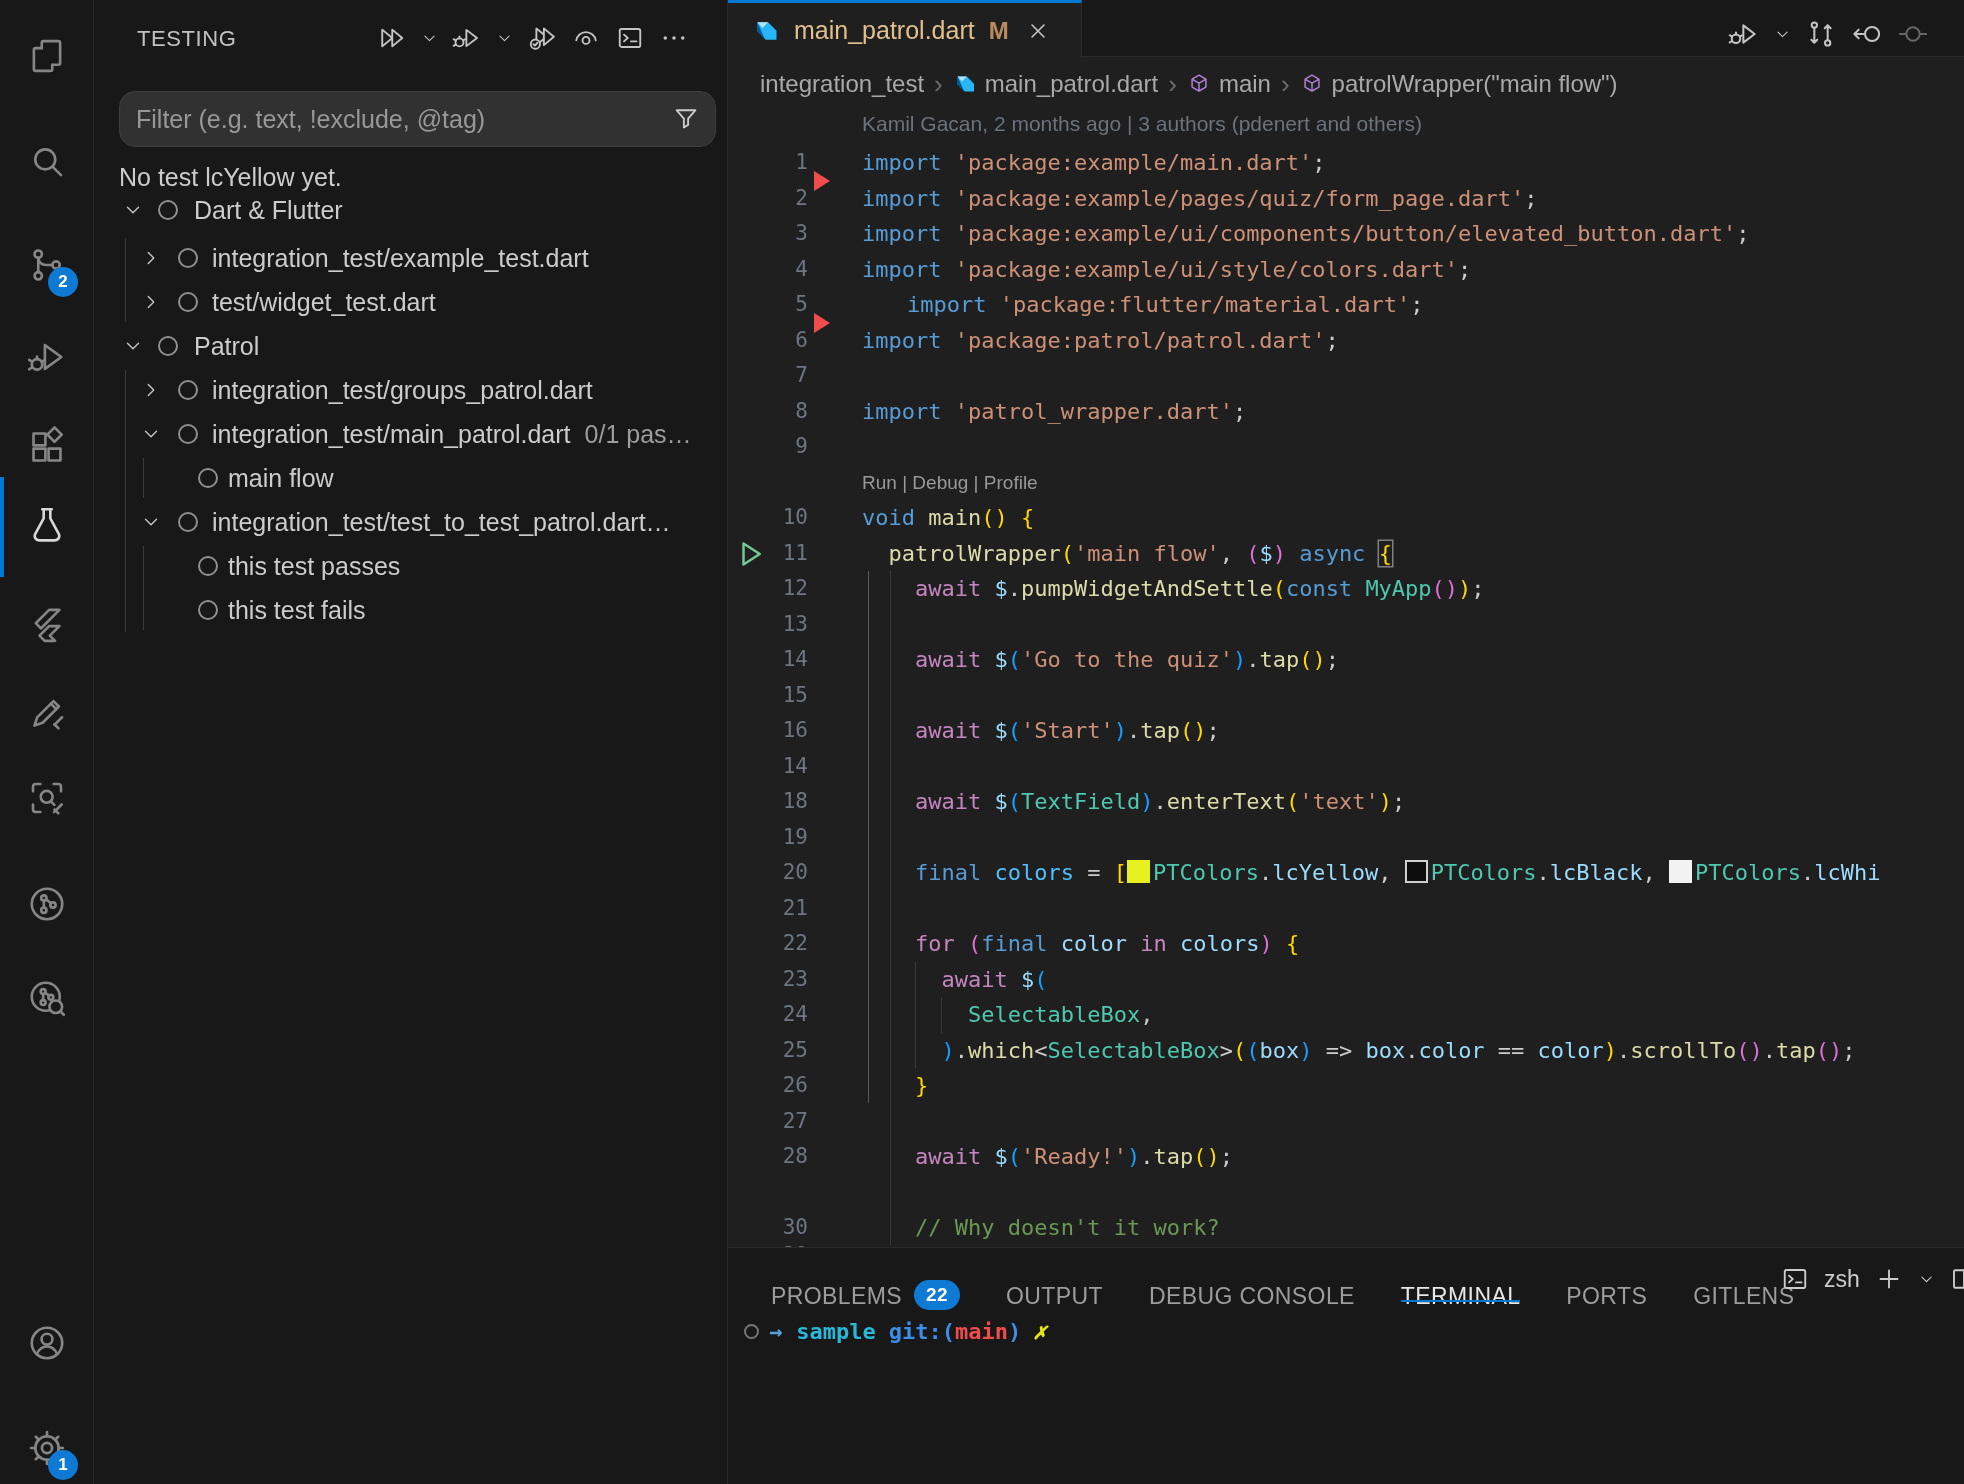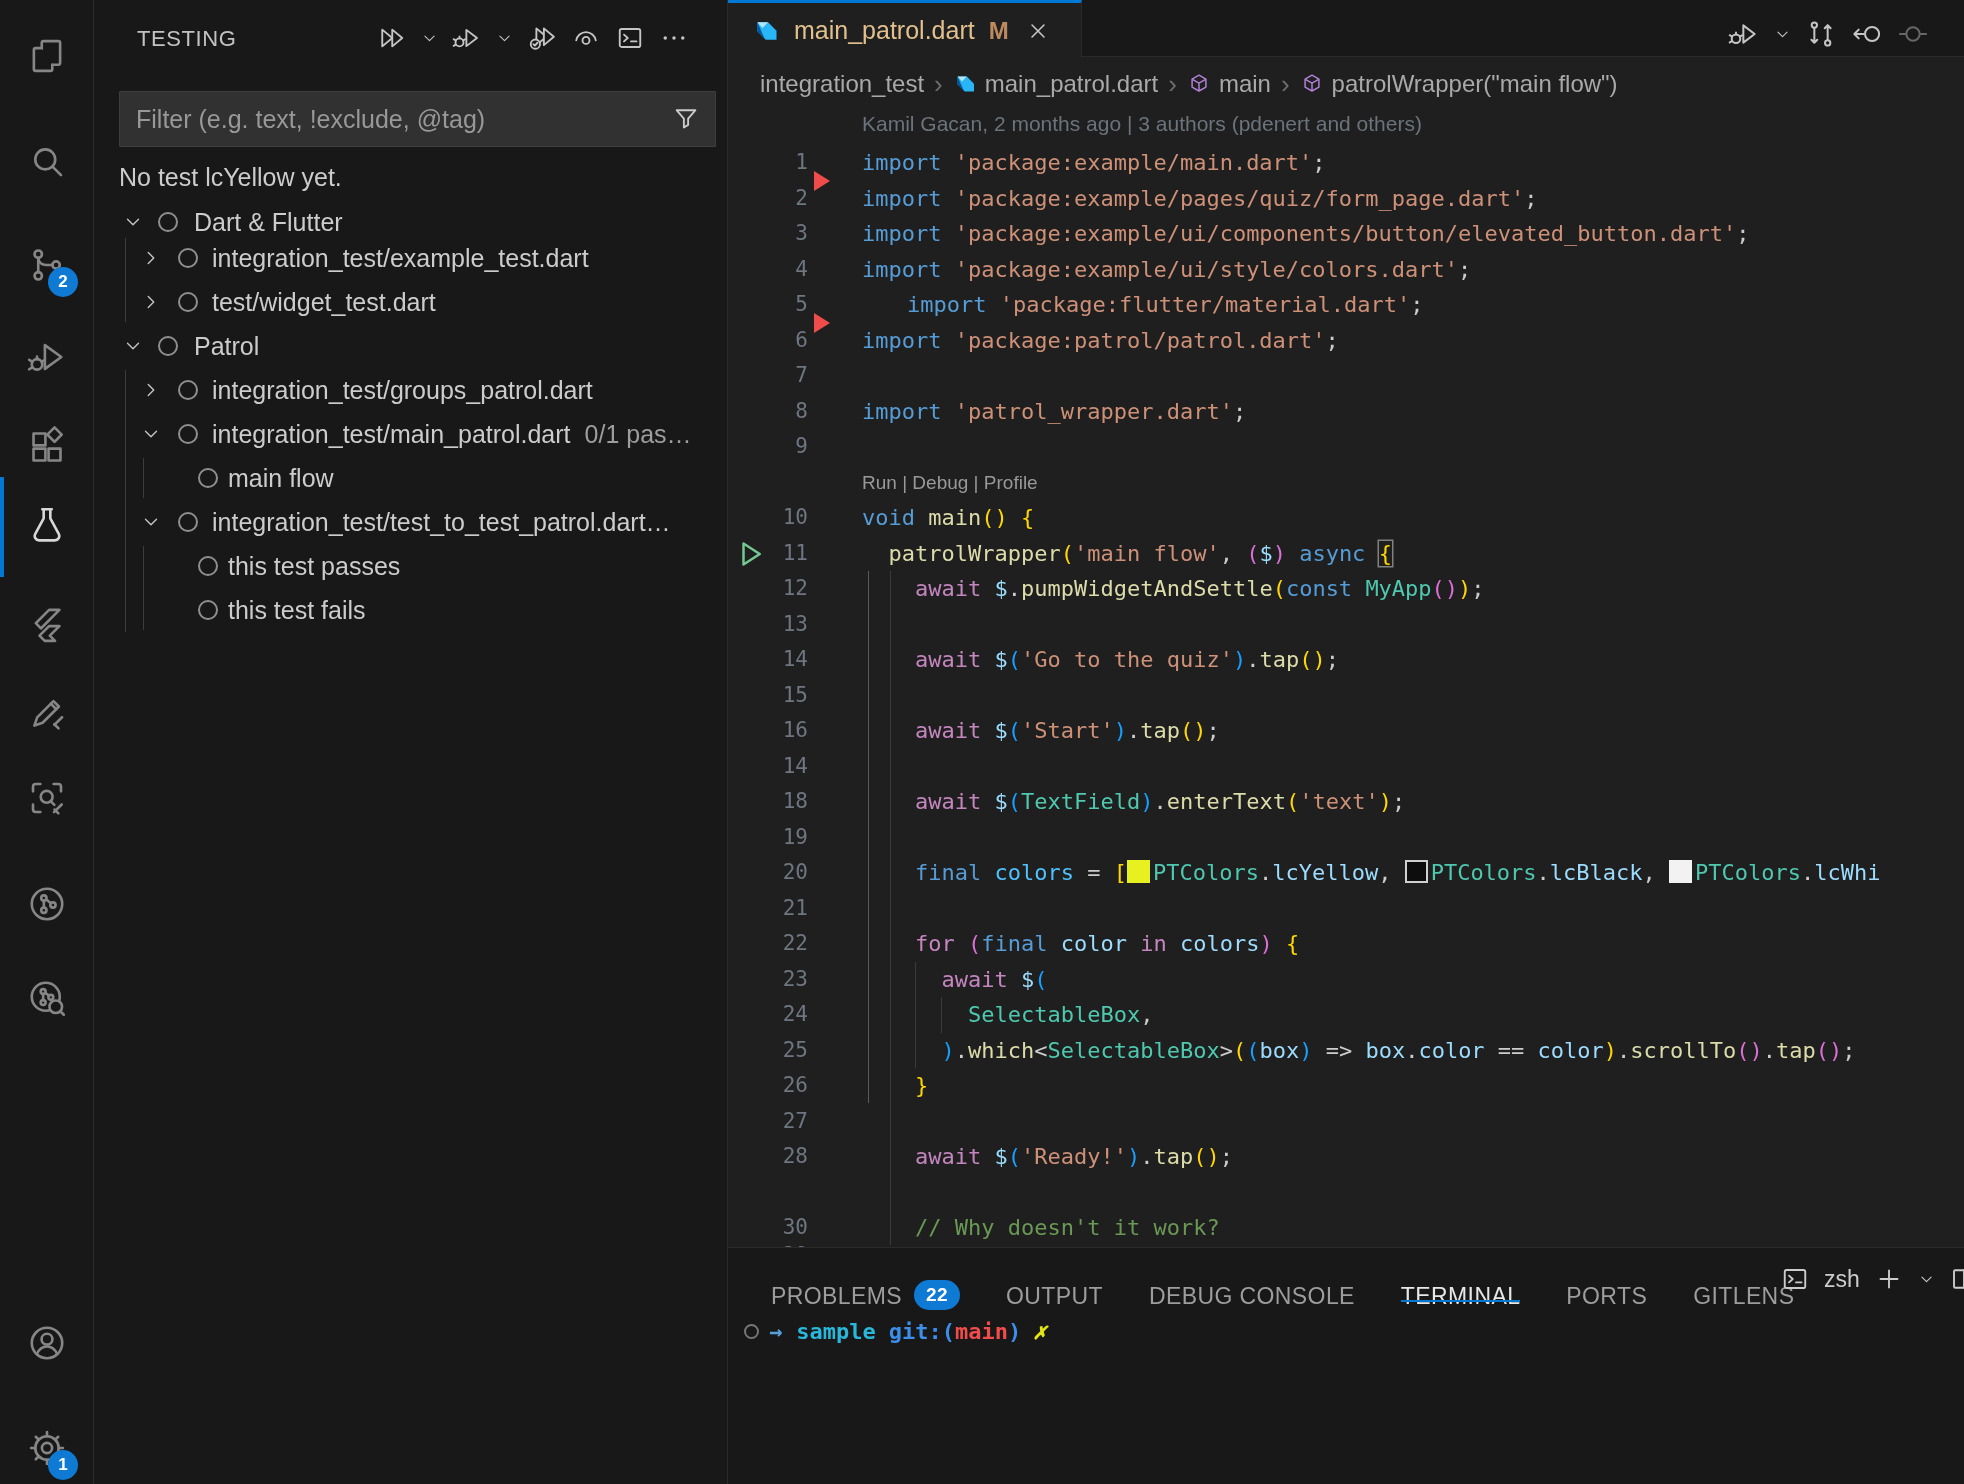--- a/index.html
+++ b/index.html
@@ -18,21 +18,21 @@
   .ab-badge{position:absolute;right:15px;bottom:-8px;min-width:30px;height:30px;border-radius:15px;background:var(--badge_bg);
             color:#fff;font-size:17px;font-weight:bold;display:flex;align-items:center;justify-content:center;padding:0 4px}
 
   
   #sidebar{position:absolute;left:94px;top:0;width:634px;height:1484px;background:#181818;border-right:1px solid var(--border)}
   #sb-title{position:absolute;left:43px;top:26px;font-size:22px;letter-spacing:.6px;color:#c2c2c2}
   #sb-toolbar{position:absolute;left:283px;top:20px;height:36px;display:flex;align-items:center;gap:14px;color:#c5c5c5}
   #sb-toolbar .tbi{cursor:pointer}
   #sb-toolbar .tbi svg{width:30px;height:30px}
   #sb-toolbar .tbi.small svg{width:17px;height:17px}
-  #sb-filter{position:absolute;left:25px;top:91px;width:597px;height:56px;background:#313131;border:1px solid #3e3e3e;border-radius:1px;display:flex;align-items:center}
+  #sb-filter{position:absolute;left:25px;top:91px;width:597px;height:56px;background:#313131;border:1px solid #3e3e3e;border-radius:16px;display:flex;align-items:center}
   #sb-filter input{flex:1;background:transparent;border:none;outline:none;color:#cccccc;font-size:25px;padding:0 16px;font-family:"Liberation Sans",sans-serif}
   #sb-filter input::placeholder{color:#989898}
   #sb-filter .funnel{width:30px;height:30px;margin-right:14px;color:#cccccc;flex:none}
   #sb-empty{position:absolute;left:25px;top:163px;font-size:25px;color:#cccccc}
   .tree-row{position:absolute;left:0;width:634px;height:44px;display:flex;align-items:center;cursor:pointer;overflow:hidden}
   .tree-row .chev{position:absolute;color:#c5c5c5}
   .tree-row .chev svg{width:22px;height:22px}
   .tree-row .circ{position:absolute;width:20px;height:20px;border:2.4px solid #8f8f8f;border-radius:50%}
   .tree-row .lbl{position:absolute;font-size:25px;color:#cccccc;white-space:nowrap;overflow:hidden;text-overflow:ellipsis}
   .tree-row .desc{font-size:25px;color:#9d9d9d;white-space:nowrap;margin-left:14px;display:inline}
@@ -286,21 +286,21 @@
   <div id="sb-filter">
     <input placeholder="Filter (e.g. text, !exclude, @tag)" style="">
     <span class="funnel">
         <svg viewBox="0 0 24 24" fill="none" stroke="currentColor" stroke-width="1.5" stroke-linecap="round" stroke-linejoin="round">
           <path d="M4.5 5h15l-5.8 6.7v5l-3.4 2.1v-7.1z"></path>
         </svg>
       </span>
   </div>
   <div id="sb-empty">No test lcYellow yet.</div>
   <div id="sb-tree">
-      <div class="tree-row" style="top: 200px;">
+      <div class="tree-row" style="top: 188px;">
         <span class="chev" style="left: 28px;">
           <svg viewBox="0 0 24 24" fill="none" stroke="currentColor" stroke-width="1.5" stroke-linecap="round" stroke-linejoin="round">
             <path d="M6 9l6 6 6-6"></path>
           </svg>
         </span>
         <span class="circ" style="left: 64px;"></span>
         <span class="lbl" style="left: 100px; max-width: 520px;">Dart &amp; Flutter</span>
       </div>
       <div class="tree-row" style="top: 236px;">
         <span class="chev" style="left: 46px;">

